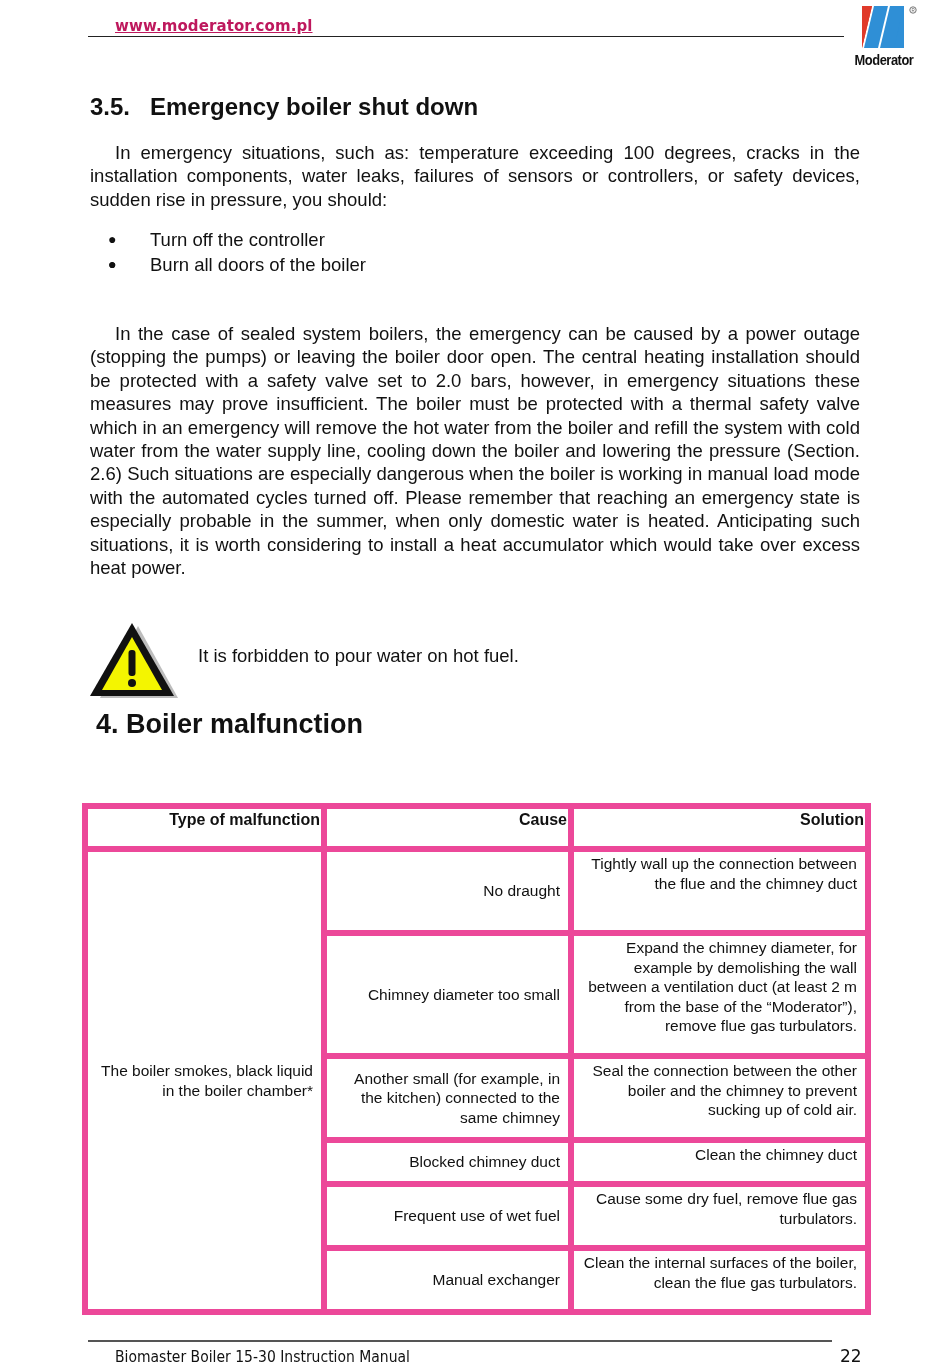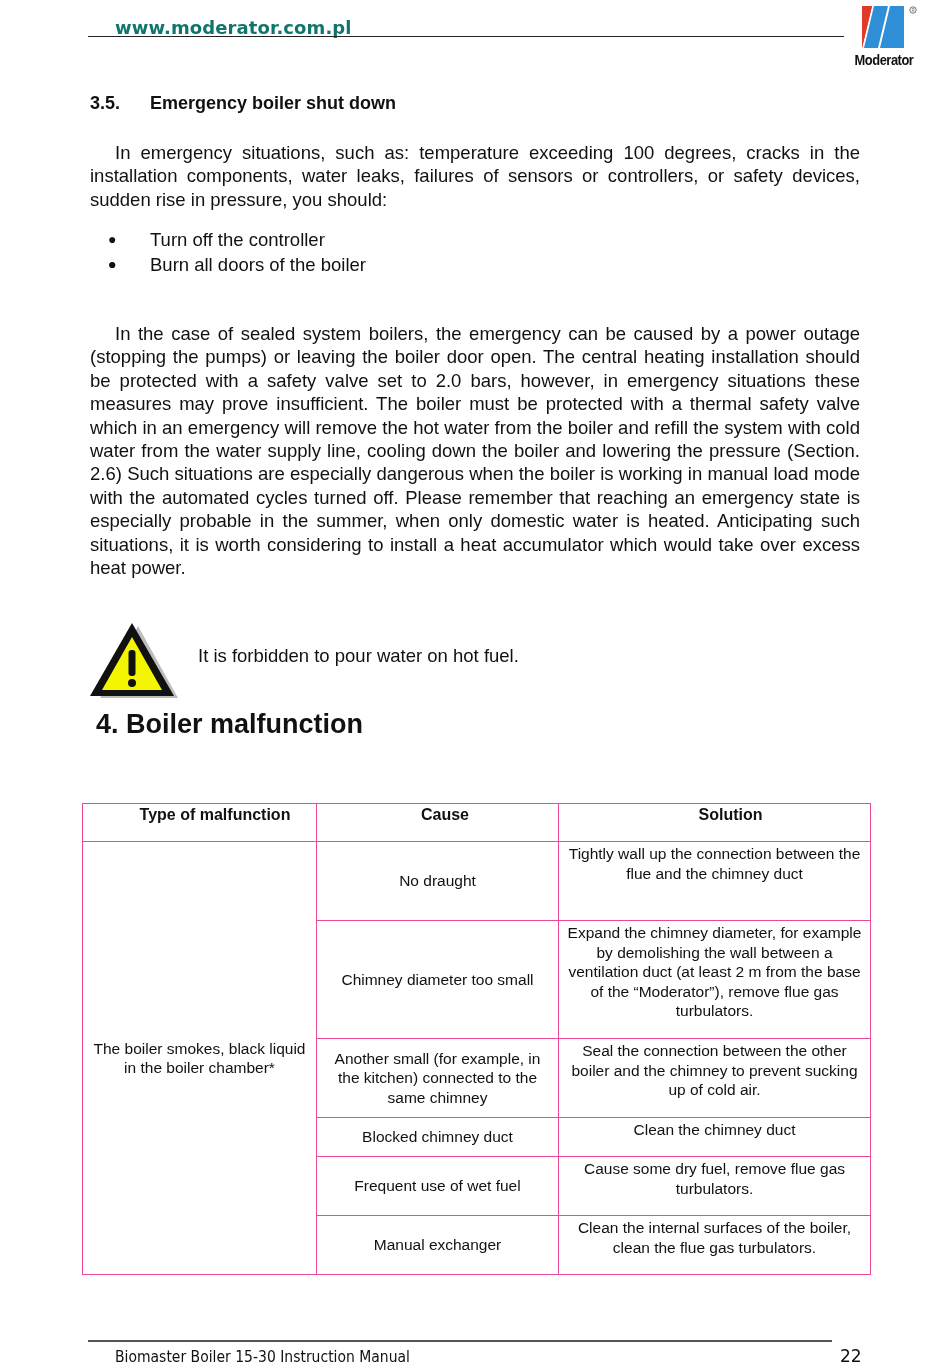--- a/index.html
+++ b/index.html
@@ -5,32 +5,32 @@
     html, body { margin: 0; padding: 0; background: #ffffff; }
     body {
       width: 950px; height: 1369px; position: relative; overflow: hidden;
       font-family: "Liberation Sans", sans-serif; color: #111;
     }
     .abs { position: absolute; }
 
     
     .site-url {
       left: 115px; top: 17px; font-family: "DejaVu Sans", sans-serif;
-      font-weight: bold; font-size: 18px; color: #0f766e; letter-spacing: 0.1px;
+      font-weight: bold; font-size: 15px; color: #be185d; letter-spacing: 0.1px; text-decoration: underline;
     }
     .header-rule { left: 88px; top: 36px; width: 756px; height: 0; border-top: 1.5px solid #222; }
     .logo { left: 846px; top: 2px; width: 76px; height: 66px; }
     .logo-text {
       position: absolute; left: 0; top: 50px; width: 76px; text-align: center;
       font-family: "Liberation Sans", sans-serif; font-weight: bold; font-size: 14px;
       color: #111; letter-spacing: -0.5px; transform: scaleX(0.92);
     }
 
     
-    .h-35 { left: 90px; top: 93px; font-size: 18px; font-weight: bold; }
+    .h-35 { left: 90px; top: 93px; font-size: 24px; font-weight: bold; }
     .h-35 .num { display: inline-block; width: 60px; }
 
     .para {
       left: 90px; width: 770px; font-size: 18.5px; line-height: 23.4px;
       text-align: justify;
     }
     .para .indent { display: inline-block; width: 25px; }
     .p1 { top: 141px; }
     .p2 { top: 322px; }
 
@@ -41,21 +41,21 @@
     .warn-icon { left: 88px; top: 620px; width: 92px; height: 82px; }
     .warn-text { left: 198px; top: 645px; font-size: 18.5px; }
 
     .h-4 { left: 96px; top: 709px; font-size: 27px; font-weight: bold; }
 
     
     table.malf {
       position: absolute; left: 82px; top: 803px; width: 789px;
       border-collapse: collapse; font-size: 15.5px; line-height: 19.5px;
     }
-    table.malf th, table.malf td { border: 1px solid #ec4899; vertical-align: middle; text-align: center; }
+    table.malf th, table.malf td { border: 6px solid #ec4899; vertical-align: middle; text-align: right; }
     table.malf th { font-weight: bold; height: 35px; vertical-align: top; padding-top: 1px; font-size: 16px; }
     table.malf th.c0 { padding-left: 32px; width: 200px; }
     table.malf th.c1 { padding-left: 16px; width: 224px; }
     table.malf th.c2 { padding-left: 33px; }
     table.malf td { padding: 0 8px; }
     table.malf td.type { padding-left: 8px; }
     table.malf td.sol { vertical-align: top; padding-top: 2px; }
     .r1 td { height: 76px; }
     .r2 td { height: 115px; }
     .r3 td { height: 76px; }

